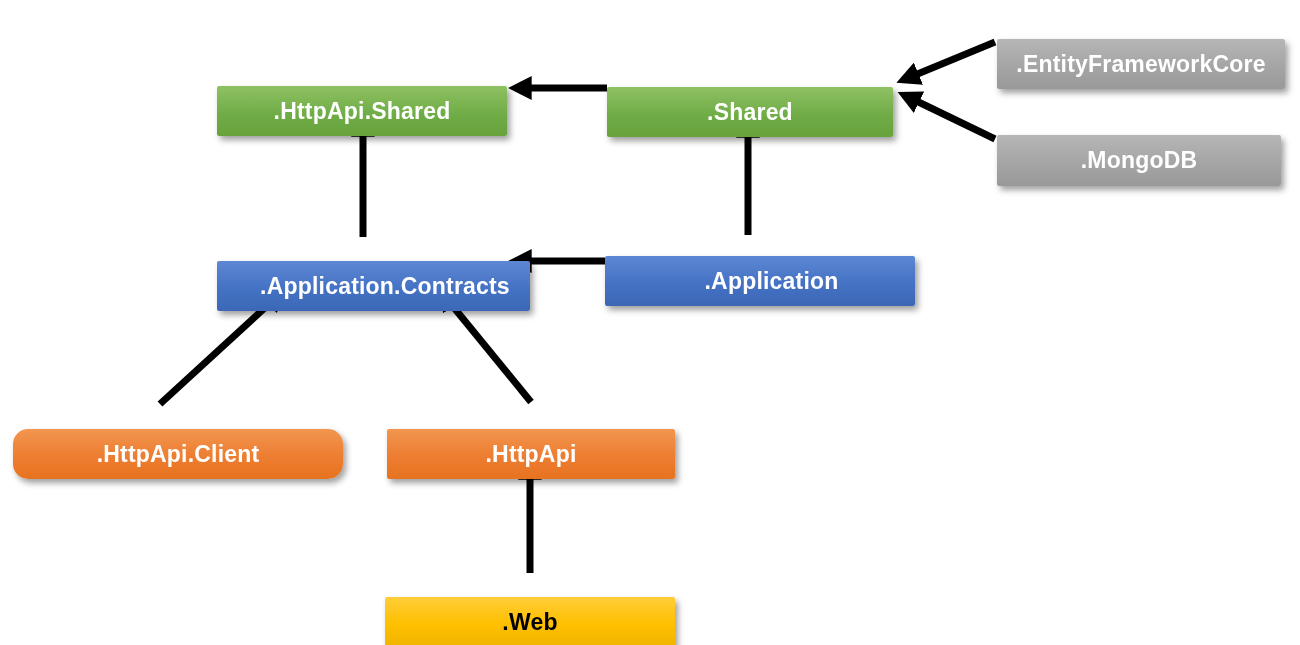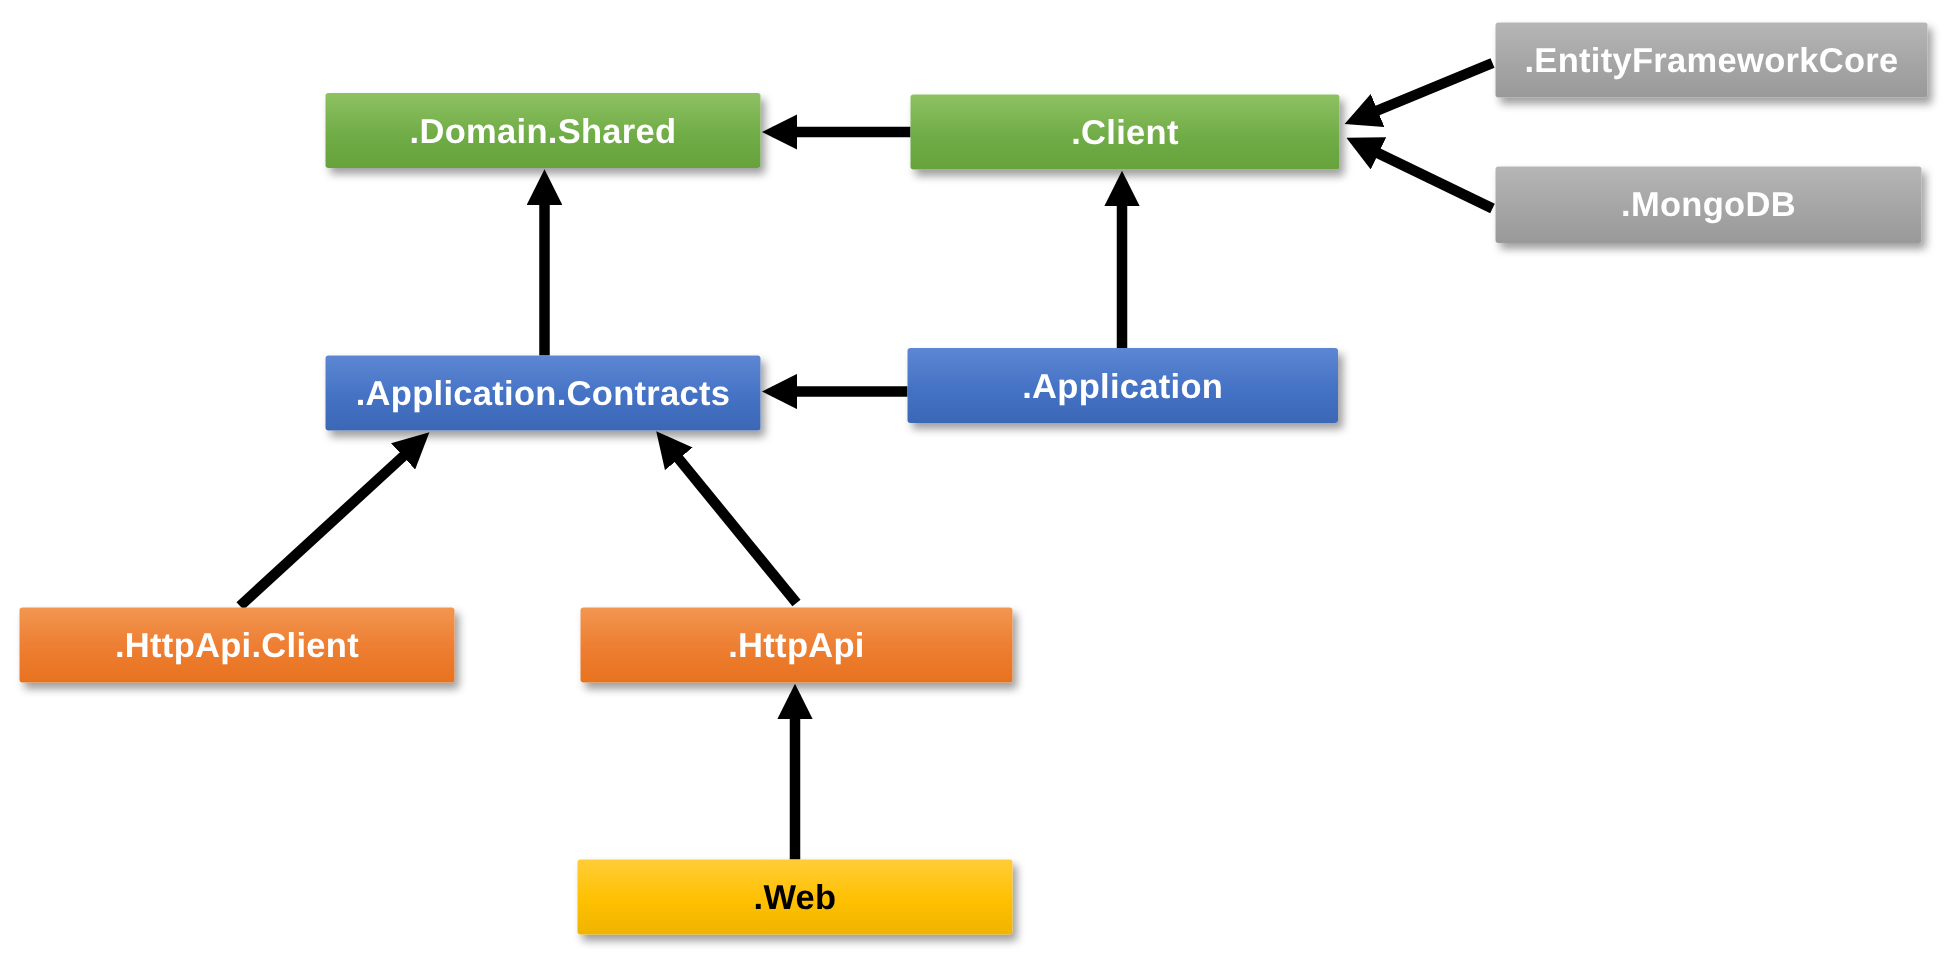--- a/index.html
+++ b/index.html
@@ -20,34 +20,35 @@
     display: flex;
     align-items: center;
     justify-content: center;
     font-weight: bold;
     font-size: 23px;
     color: #ffffff;
     border-radius: 2px;
     box-shadow: 3px 4px 6px rgba(0,0,0,0.38);
     letter-spacing: 0.2px;
     white-space: nowrap;
+    margin-top: 24px;
   }
   .node-green  { background: linear-gradient(180deg, #8fc163 0%, #70ad47 55%, #67a23b 100%); }
-  .node-blue   { background: linear-gradient(180deg, #5d87d3 0%, #4472c4 55%, #3c67b6 100%); }
+  .node-blue   { background: linear-gradient(180deg, #5d87d3 0%, #4472c4 55%, #3c67b6 100%); padding-left: 23px; }
   .node-gray   { background: linear-gradient(180deg, #b6b6b6 0%, #a5a5a5 55%, #999999 100%); }
   .node-orange { background: linear-gradient(180deg, #f29650 0%, #ed7d31 55%, #e7731f 100%); }
   .node-yellow { background: linear-gradient(180deg, #ffcd38 0%, #ffc000 55%, #f0b400 100%); color: #000000; }
 
   #n-domain-shared  { left: 217px; top: 62px;  width: 290px; height: 50px; }
   #n-domain         { left: 607px; top: 63px;  width: 286px; height: 50px; }
   #n-efcore         { left: 997px; top: 15px;  width: 288px; height: 50px; }
   #n-mongodb        { left: 997px; top: 111px; width: 284px; height: 51px; }
   #n-app-contracts  { left: 217px; top: 237px; width: 290px; height: 50px; }
   #n-application    { left: 605px; top: 232px; width: 287px; height: 50px; }
-  #n-httpapi-client { left: 13px;  top: 405px; width: 290px; height: 50px; }
+  #n-httpapi-client { left: 13px;  top: 405px; width: 330px; height: 50px; border-radius: 15px; }
   #n-httpapi        { left: 387px; top: 405px; width: 288px; height: 50px; }
   #n-web            { left: 385px; top: 573px; width: 290px; height: 50px; }
 
   #edges {
     position: absolute;
     left: 0; top: 0;
     width: 1300px;
     height: 645px;
     pointer-events: none;
   }
@@ -71,23 +72,23 @@
     <line x1="363" y1="237" x2="363" y2="120" marker-end="url(#ah)"></line>
     <line x1="995" y1="42" x2="903" y2="80" marker-end="url(#ah)"></line>
     <line x1="995" y1="139" x2="904" y2="95" marker-end="url(#ah)"></line>
     <line x1="605" y1="261" x2="515" y2="261" marker-end="url(#ah)"></line>
     <line x1="748" y1="235" x2="748" y2="121" marker-end="url(#ah)"></line>
     <line x1="160" y1="404" x2="281" y2="293" marker-end="url(#ah)"></line>
     <line x1="531" y1="402" x2="442" y2="293" marker-end="url(#ah)"></line>
     <line x1="530" y1="573" x2="530" y2="463" marker-end="url(#ah)"></line>
   </svg>
 
-  <div id="n-domain-shared" class="node node-green">.Domain.Shared</div>
+  <div id="n-domain-shared" class="node node-green">.HttpApi.Shared</div>
 
-  <div id="n-domain" class="node node-green">.Client</div>
+  <div id="n-domain" class="node node-green">.Shared</div>
 
   <div id="n-efcore" class="node node-gray">.EntityFrameworkCore</div>
 
   <div id="n-mongodb" class="node node-gray">.MongoDB</div>
 
   <div id="n-app-contracts" class="node node-blue">.Application.Contracts</div>
 
   <div id="n-application" class="node node-blue">.Application</div>
 
   <div id="n-httpapi-client" class="node node-orange">.HttpApi.Client</div>

